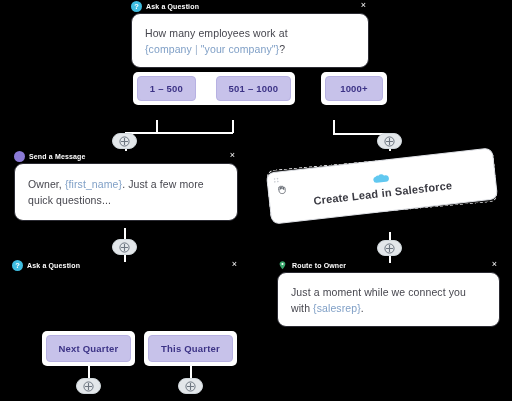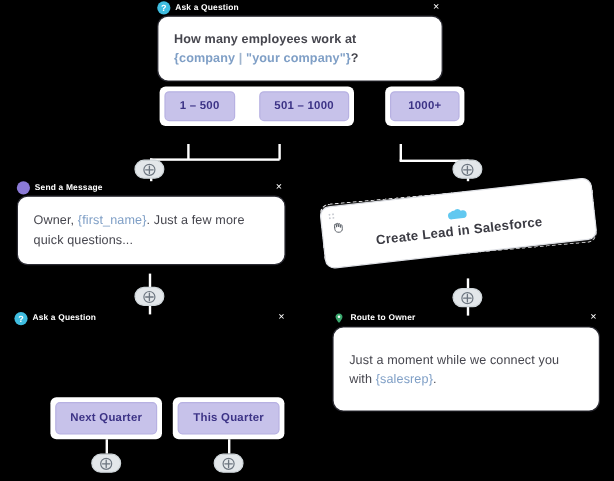--- a/index.html
+++ b/index.html
@@ -217,21 +217,21 @@
   <div class="wire" style="left:190px;top:366px;width:1.6px;height:12px;"></div>
 
   <div class="node" style="left:131px;top:0px;width:238px;height:68px;">
     <div class="node-head">
       <span class="head-icon" style="background:#3fbde0;">
         <span>?</span>
       </span>
       <span class="head-label">Ask a Question</span>
     </div>
     <div class="node-close">×</div>
-    <div class="card" style="height:55px;font-weight:bold;">
+    <div class="card" style="height:55px;">
       <div class="card-text">
         <span>How many employees work at </span><br>
         <span class="var">{company</span><span class="pipe"> | </span><span class="var">"your company"}</span><span>?</span>
       </div>
     </div>
   </div>
 
   <div class="choice-slot" style="position:absolute;left:133px;top:72px;width:162px;height:33px;gap:20px;">
     <div class="choice-btn">1 – 500</div>
     <div class="choice-btn">501 – 1000</div>
@@ -334,20 +334,20 @@
     <div class="node-head">
       <span class="head-icon" style="background:transparent;">
         <svg width="11" height="11" viewBox="0 0 11 11" aria-hidden="true">
           <path d="M5.5 1.2c1.6 0 2.9 1.25 2.9 2.8 0 2.1-2.9 5.2-2.9 5.2S2.6 6.1 2.6 4C2.6 2.45 3.9 1.2 5.5 1.2Z" fill="#3aa76d"></path>
           <circle cx="5.5" cy="4" r="1.05" fill="#ffffff"></circle>
         </svg>
       </span>
       <span class="head-label">Route to Owner</span>
     </div>
     <div class="node-close">×</div>
-    <div class="card" style="height:71px;">
+    <div class="card" style="height:55px;">
       <div class="card-text">
         <span>Just a moment while we connect you with </span><span class="var">{salesrep}</span><span>.</span>
       </div>
     </div>
   </div>
 
 </div>
 
 </body></html>

